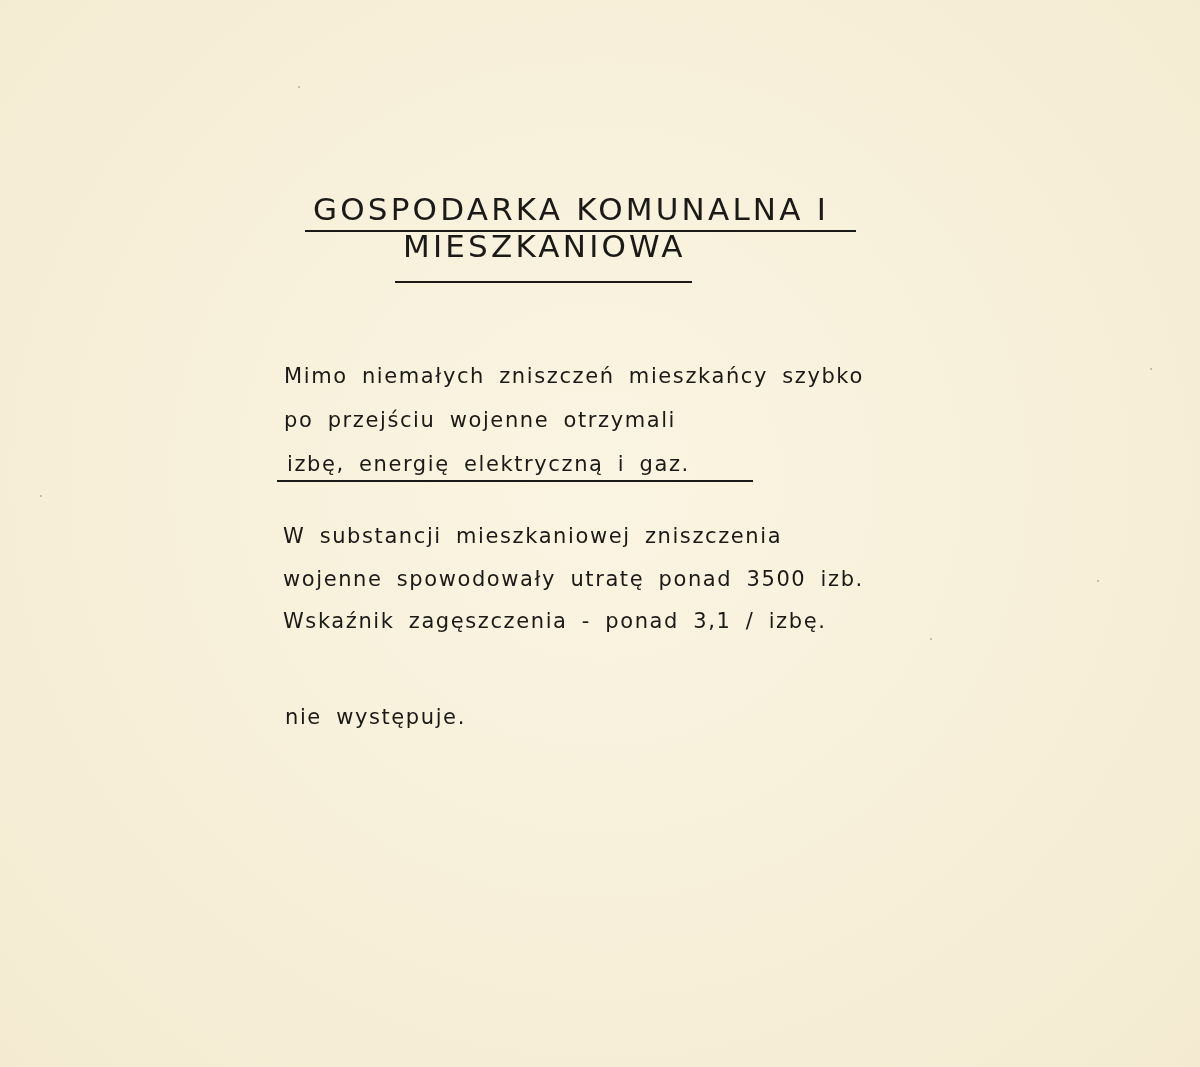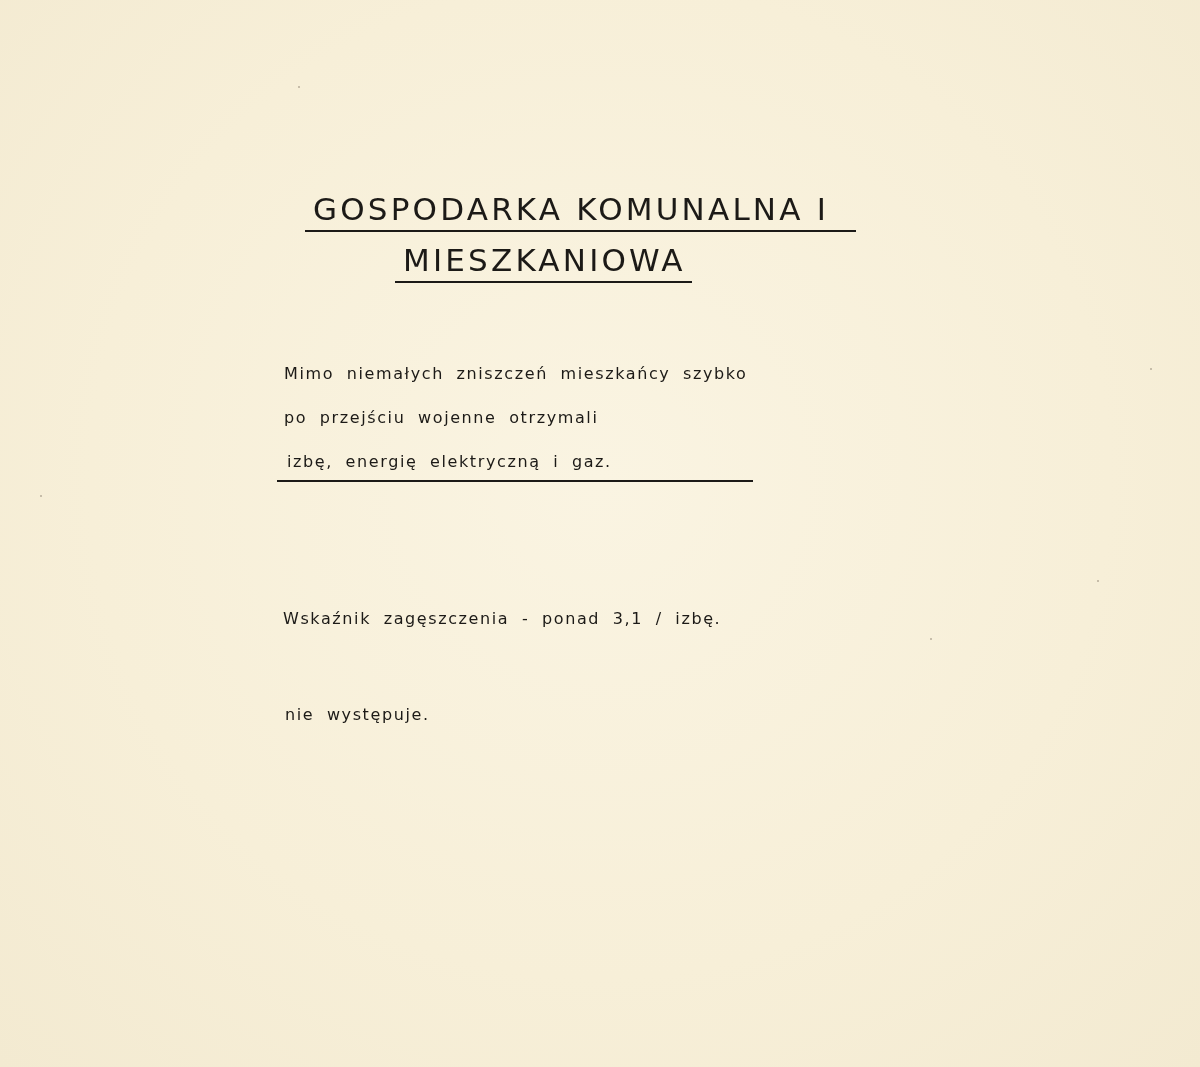--- a/index.html
+++ b/index.html
@@ -24,32 +24,32 @@
     }
     .title-line {
       position: absolute;
       font-size: 31px;
       letter-spacing: 3.2px;
       font-weight: normal;
       white-space: nowrap;
       line-height: 1;
     }
     .t1 { left: 313px; top: 194px; }
-    .t2 { left: 403px; top: 245px; }
+    .t2 { left: 403px; top: 231px; }
     .rule {
       position: absolute;
       height: 2px;
       background: #1c1a17;
     }
     .r1 { left: 305px; top: 230px; width: 551px; }
     .r2 { left: 395px; top: 281px; width: 297px; }
     .r3 { left: 277px; top: 480px; width: 476px; }
     .body-line {
       position: absolute;
-      font-size: 16px;
+      font-size: 21px;
       letter-spacing: 1.6px;
       word-spacing: 6px;
       white-space: nowrap;
       line-height: 1;
     }
     .l1 { left: 284px; top: 366px; }
     .l2 { left: 284px; top: 410px; }
     .l3 { left: 287px; top: 454px; }
     .l4 { left: 283px; top: 526px; }
     .l5 { left: 283px; top: 569px; }
@@ -72,20 +72,22 @@
   <div class="title-line t1">GOSPODARKA KOMUNALNA I</div>
   <div class="rule r1"></div>
   <div class="title-line t2">MIESZKANIOWA</div>
   <div class="rule r2"></div>
 
   <div class="body-line l1">Mimo niemałych zniszczeń mieszkańcy szybko</div>
   <div class="body-line l2">po przejściu wojenne otrzymali</div>
   <div class="body-line l3">izbę, energię elektryczną i gaz.</div>
   <div class="rule r3"></div>
 
+  <div class="body-line l4">W substancji mieszkaniowej zniszczenia</div>
+  <div class="body-line l5">wojenne spowodowały utratę ponad 3500 izb.</div>
   <div class="body-line l6">Wskaźnik zagęszczenia - ponad 3,1 / izbę.</div>
 
   <div class="body-line l8">nie występuje.</div>
 
   <div class="speck" style="left:298px;top:86px;"></div>
   <div class="speck" style="left:1097px;top:580px;"></div>
   <div class="speck" style="left:930px;top:638px;"></div>
   <div class="speck" style="left:1150px;top:368px;"></div>
   <div class="speck" style="left:40px;top:495px;"></div>
 </div>

